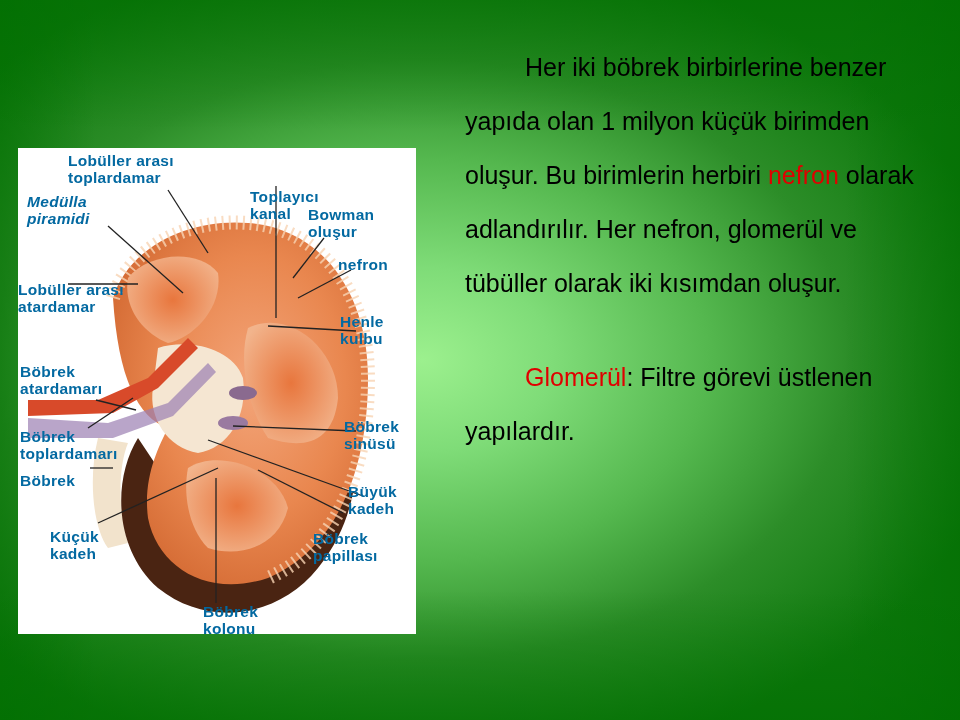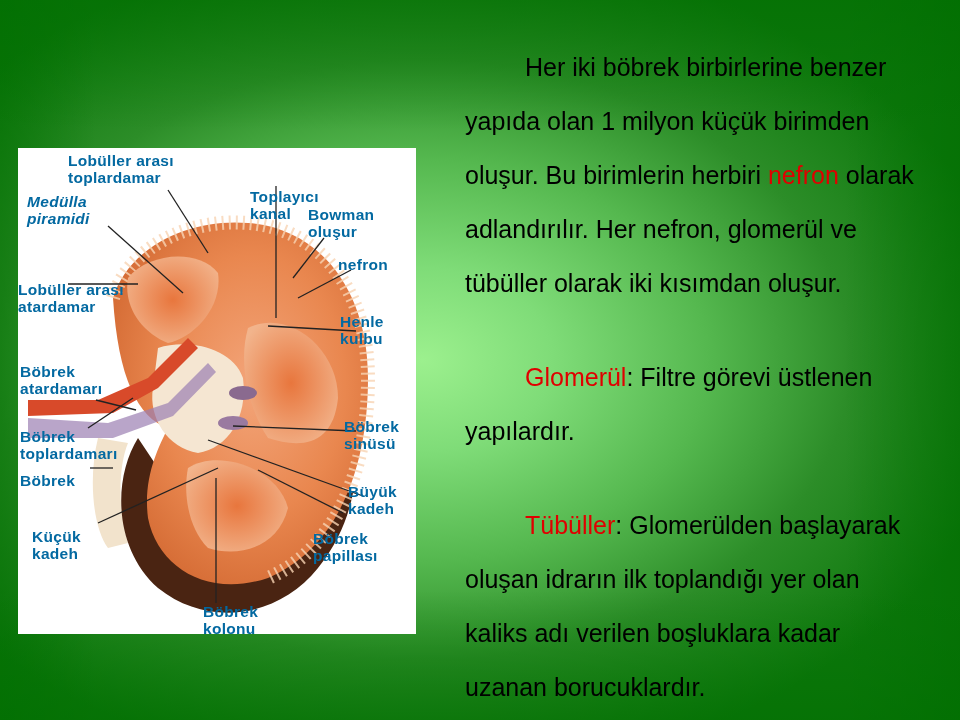--- a/index.html
+++ b/index.html
@@ -108,25 +108,24 @@
 kulbu</div>
   <div class="lbl" style="left:2px;top:215px;">Böbrek
 atardamarı</div>
   <div class="lbl" style="left:326px;top:270px;">Böbrek
 sinüsü</div>
   <div class="lbl" style="left:2px;top:280px;">Böbrek
 toplardamarı</div>
   <div class="lbl" style="left:2px;top:324px;">Böbrek</div>
   <div class="lbl" style="left:330px;top:335px;">Büyük
 kadeh</div>
-  <div class="lbl" style="left:14px;top:380px;">Küçük
+  <div class="lbl" style="left:32px;top:380px;">Küçük
 kadeh</div>
   <div class="lbl" style="left:295px;top:382px;">Böbrek
 papillası</div>
   <div class="lbl" style="left:185px;top:455px;">Böbrek
 kolonu</div>
 </div>
 
 <div class="text-block">
   <p><span class="indent"></span><span>Her iki böbrek birbirlerine benzer yapıda olan 1 milyon küçük birimden oluşur. Bu birimlerin herbiri </span><span class="red">nefron</span><span> olarak adlandırılır. Her nefron, glomerül ve tübüller olarak iki kısımdan oluşur.</span></p>
   <p class="p2"><span class="indent"></span><span class="red">Glomerül</span><span>: Filtre görevi üstlenen yapılardır.</span></p>
-  <p class="p3"><span class="indent"></span><span class="red">Tübüller</span><span>: Glomerülden başlayarak oluşan idrarın ilk toplandığı yer olan kaliks adı verilen boşluklara kadar uzanan borucuklardır.</span></p>
 </div>
 
 </body></html>

